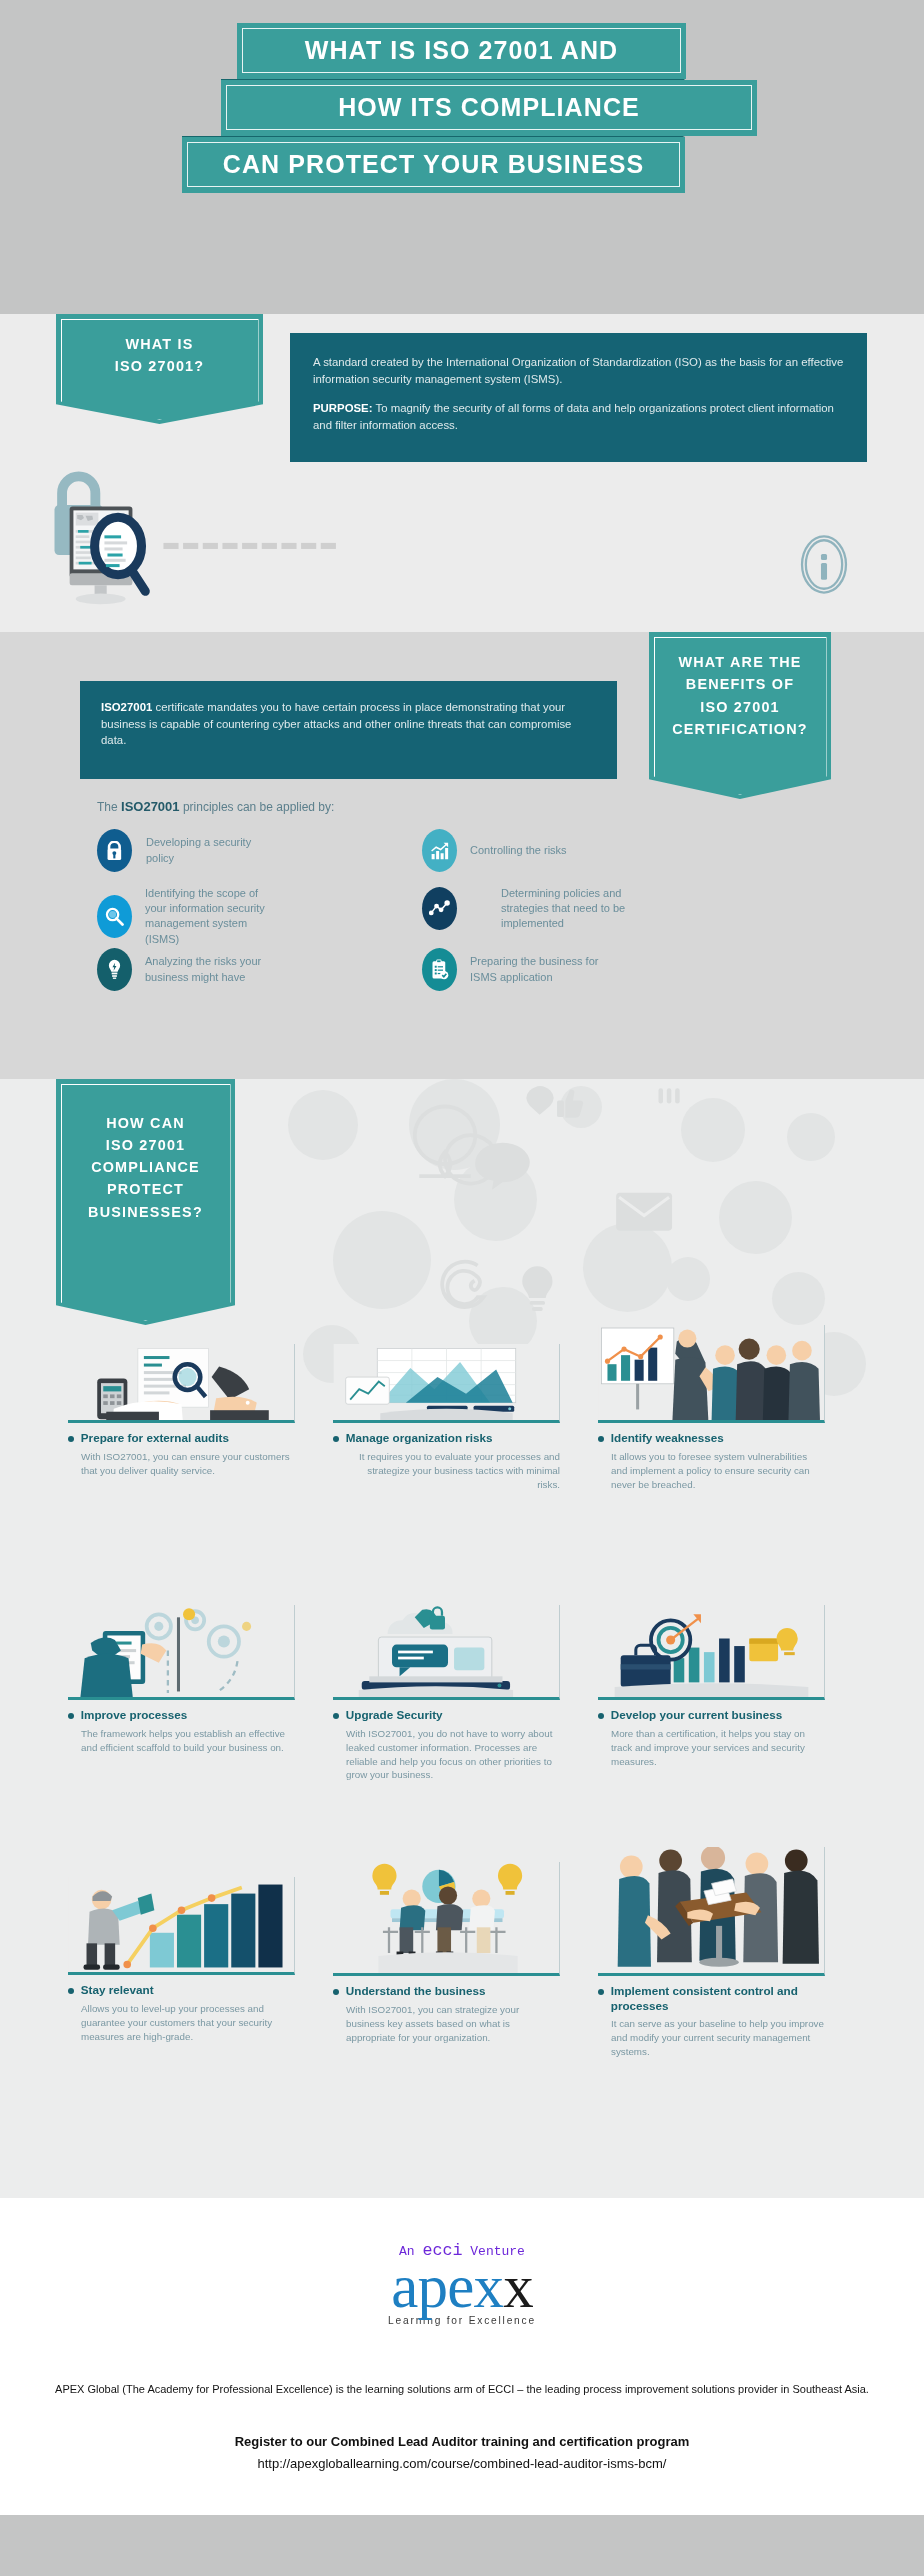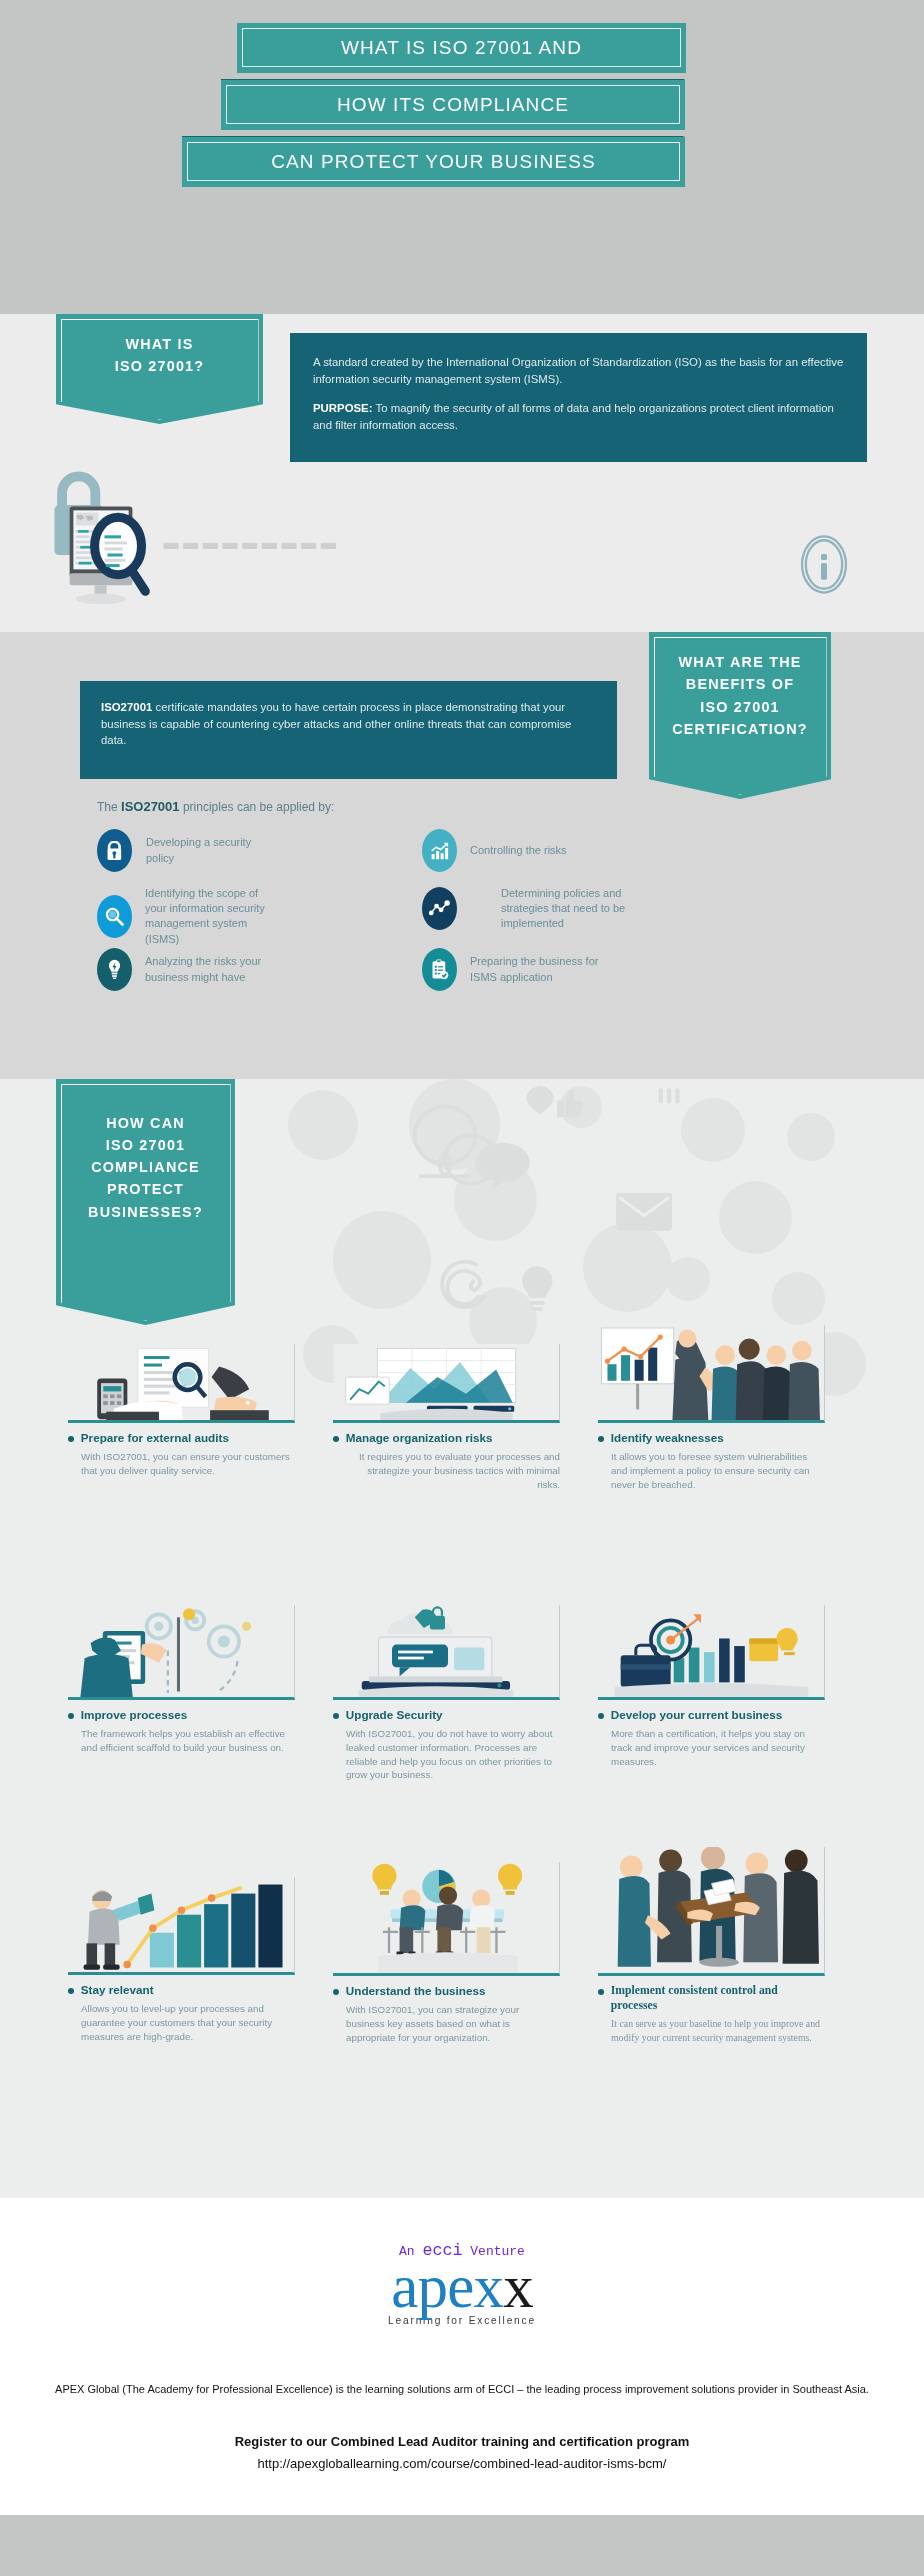--- a/index.html
+++ b/index.html
@@ -28,28 +28,28 @@
     padding: 5.3px;
     display: inline-block;
   }
   .ribbon-inner {
     border: 1.5px solid #e7f4f3;
     padding: 8.3px 23px 9.8px;
     text-align: center;
   }
   .ribbon-inner span {
     color: #ffffff;
-    font-weight: normal;
-    font-size: 19px;
+    font-weight: bold;
+    font-size: 25px;
     letter-spacing: 1.1px;
     white-space: nowrap;
     line-height: 1;
   }
   .r1 { position:absolute; top:0;   left:237px; width:449px; }
-  .r2 { position:absolute; top:57px; left:221px; width:464px;border-radius:11px; }
+  .r2 { position:absolute; top:57px; left:221px; width:536px;border-radius:11px; }
   .r3 { position:absolute; top:114px; left:182px; width:503px; }
   .ribbon.full { display:block; }
   .fold {
     position: absolute; width: 0; height: 0;
   }
   .fold-a { top: 56px; left: 221px; border-top: 15px solid #16676c;
             border-left: 0 solid transparent; border-right: 16.7px solid transparent; width: 464px; }
   .fold-b { top: 113px; left: 182px; border-top: 16.7px solid #16676c;
             border-right: 39px solid transparent; width: 503px; }
 
@@ -746,21 +746,21 @@
         <path d="M60 124 q92-10 184 0 l0 26 H60z" fill="#e4e6e7"></path>
       </svg>
     </div>
     <div class="card-title">
       <div class="card-dot"></div>
       <span>Understand the business</span>
     </div>
     <div class="card-body">With ISO27001, you can strategize your business key assets based on what is appropriate for your organization.</div>
   </div>
 
-  <div class="card" style="top:1847px;left:598px;font-family:Liberation Serif, serif;">
+  <div class="card" style="top:1847px;left:598px;">
     <div class="card-art" style="height:129px;">
       <svg width="227" height="129" viewBox="0 0 300 170">
         <rect width="300" height="170" fill="#eceded"></rect>
         <circle cx="44" cy="26" r="15" fill="#f6cfa8"></circle>
         <path d="M28 42 q30-10 40 6 l2 110 H26z" fill="#2a6f82"></path>
         <circle cx="96" cy="18" r="15" fill="#5b4632"></circle>
         <path d="M80 34 q32-10 42 8 l2 110 H78z" fill="#3e4a52"></path>
         <circle cx="152" cy="14" r="16" fill="#d8b59a"></circle>
         <path d="M136 32 q34-10 44 10 l2 108 H134z" fill="#1f4a5c"></path>
         <circle cx="210" cy="22" r="15" fill="#f6cfa8"></circle>

